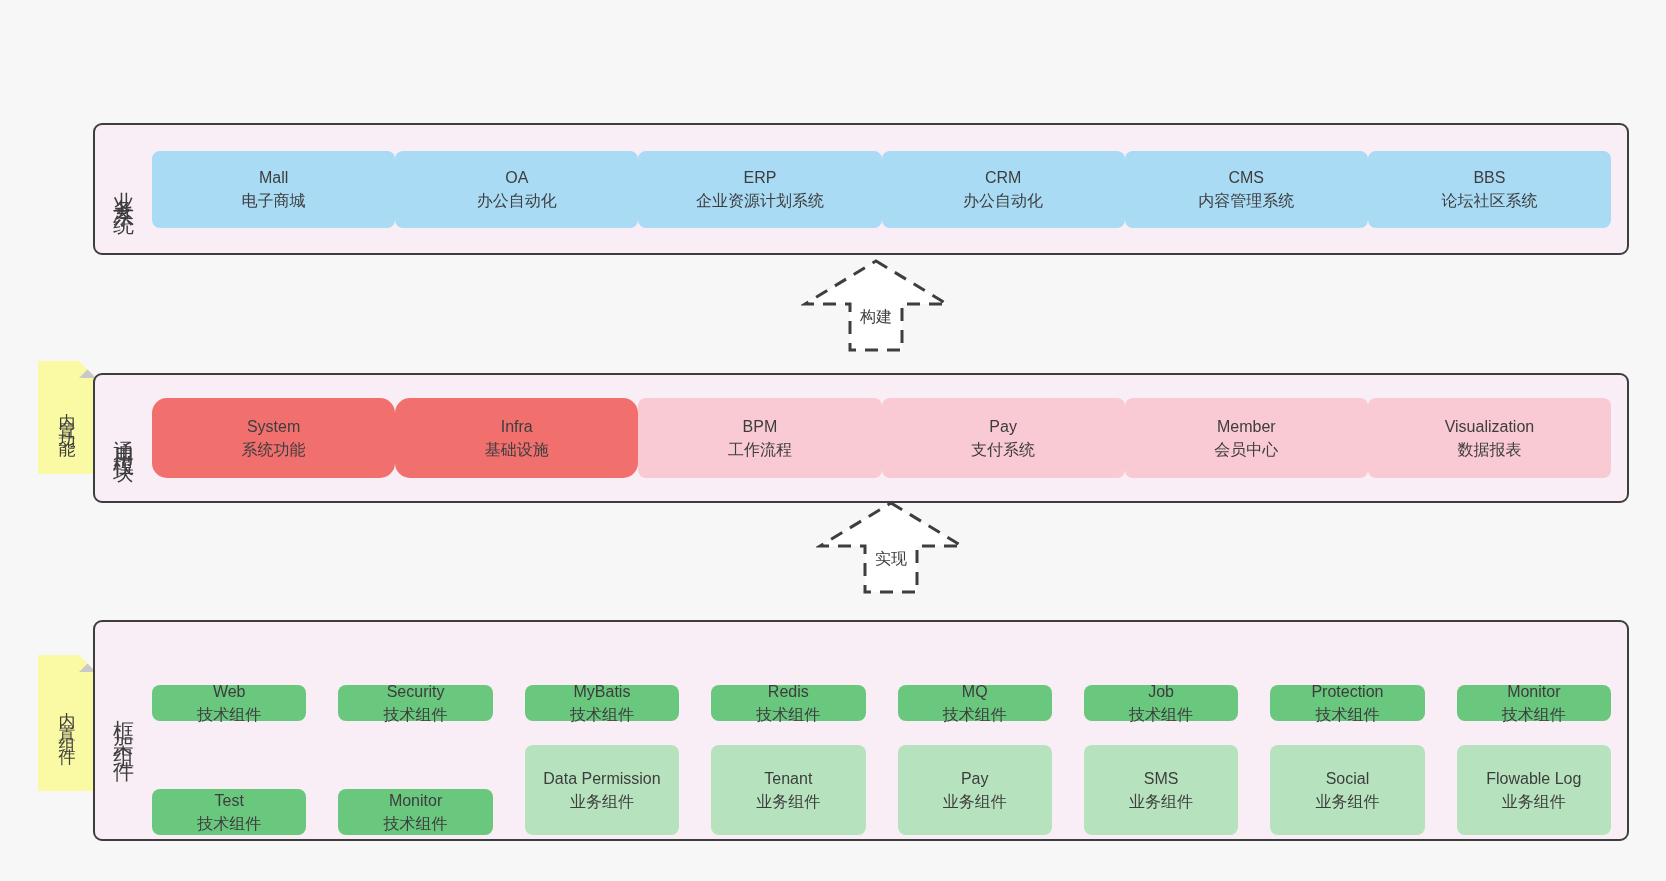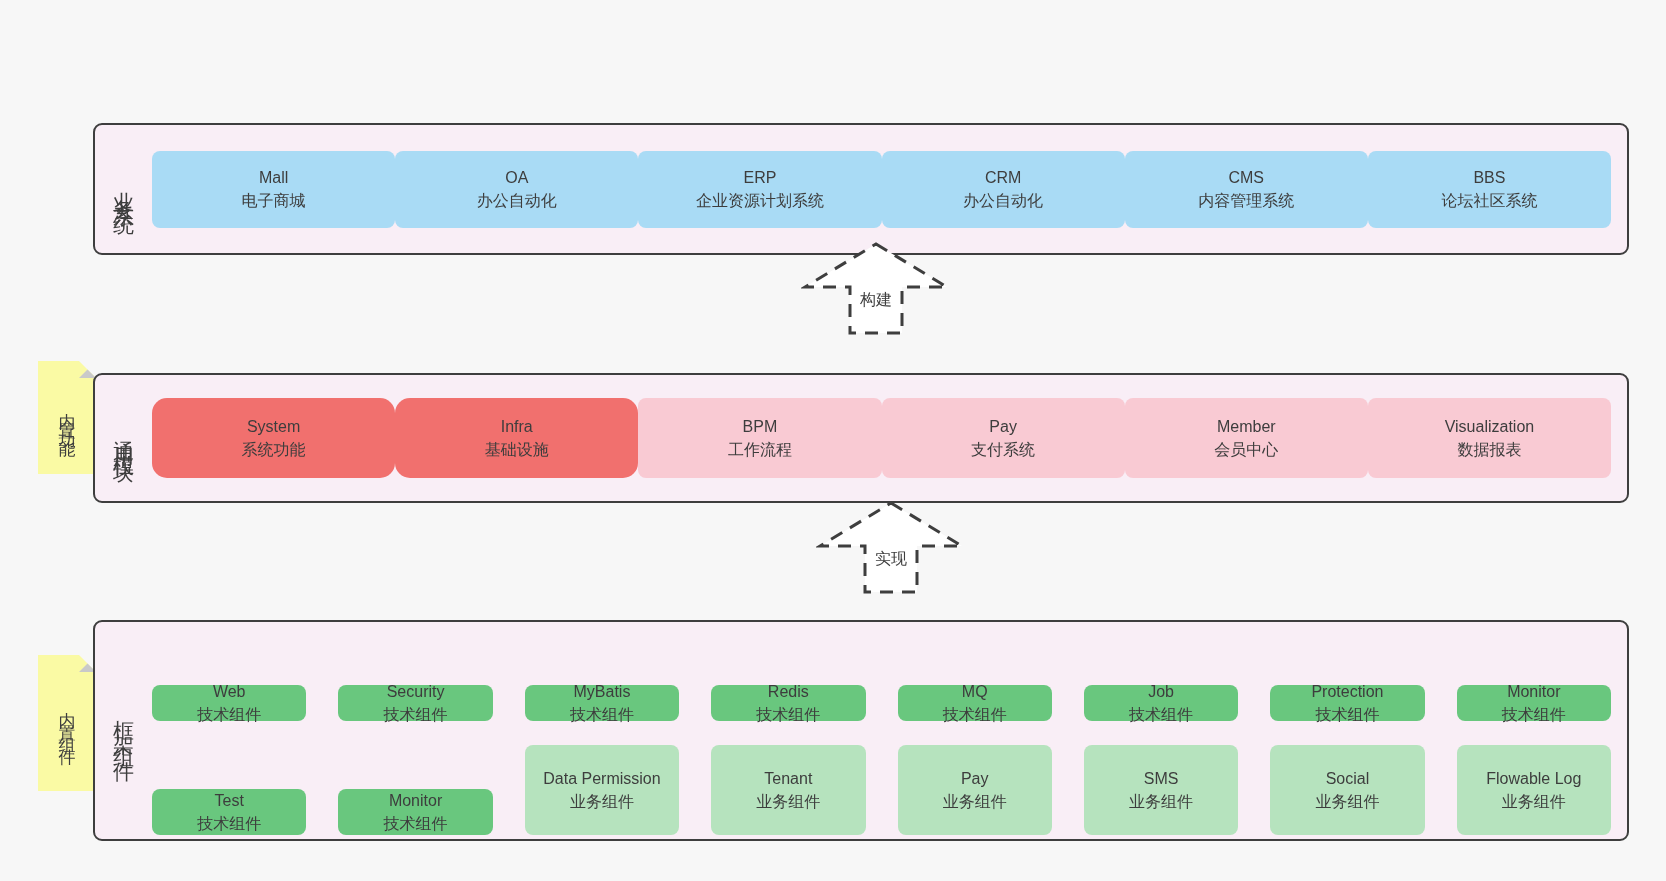--- a/index.html
+++ b/index.html
@@ -121,21 +121,21 @@
   }
   #note-2 .note-text { letter-spacing: 12px; }
 
   
   .arrow {
     position: absolute;
     width: 150px;
     height: 97px;
     z-index: 3;
   }
-  #arrow-1 { left: 801px; top: 240px; }
+  #arrow-1 { left: 801px; top: 257px; }
   #arrow-2 { left: 816px; top: 499px; }
   .arrow svg { position: absolute; inset: 0; }
   .arrow-path {
     fill: var(--arrow-fill, #ffffff);
     stroke: var(--layer-border, #3e3e3e);
     stroke-width: 3;
     stroke-dasharray: 13 9;
     stroke-linejoin: miter;
   }
   .arrow-label {

